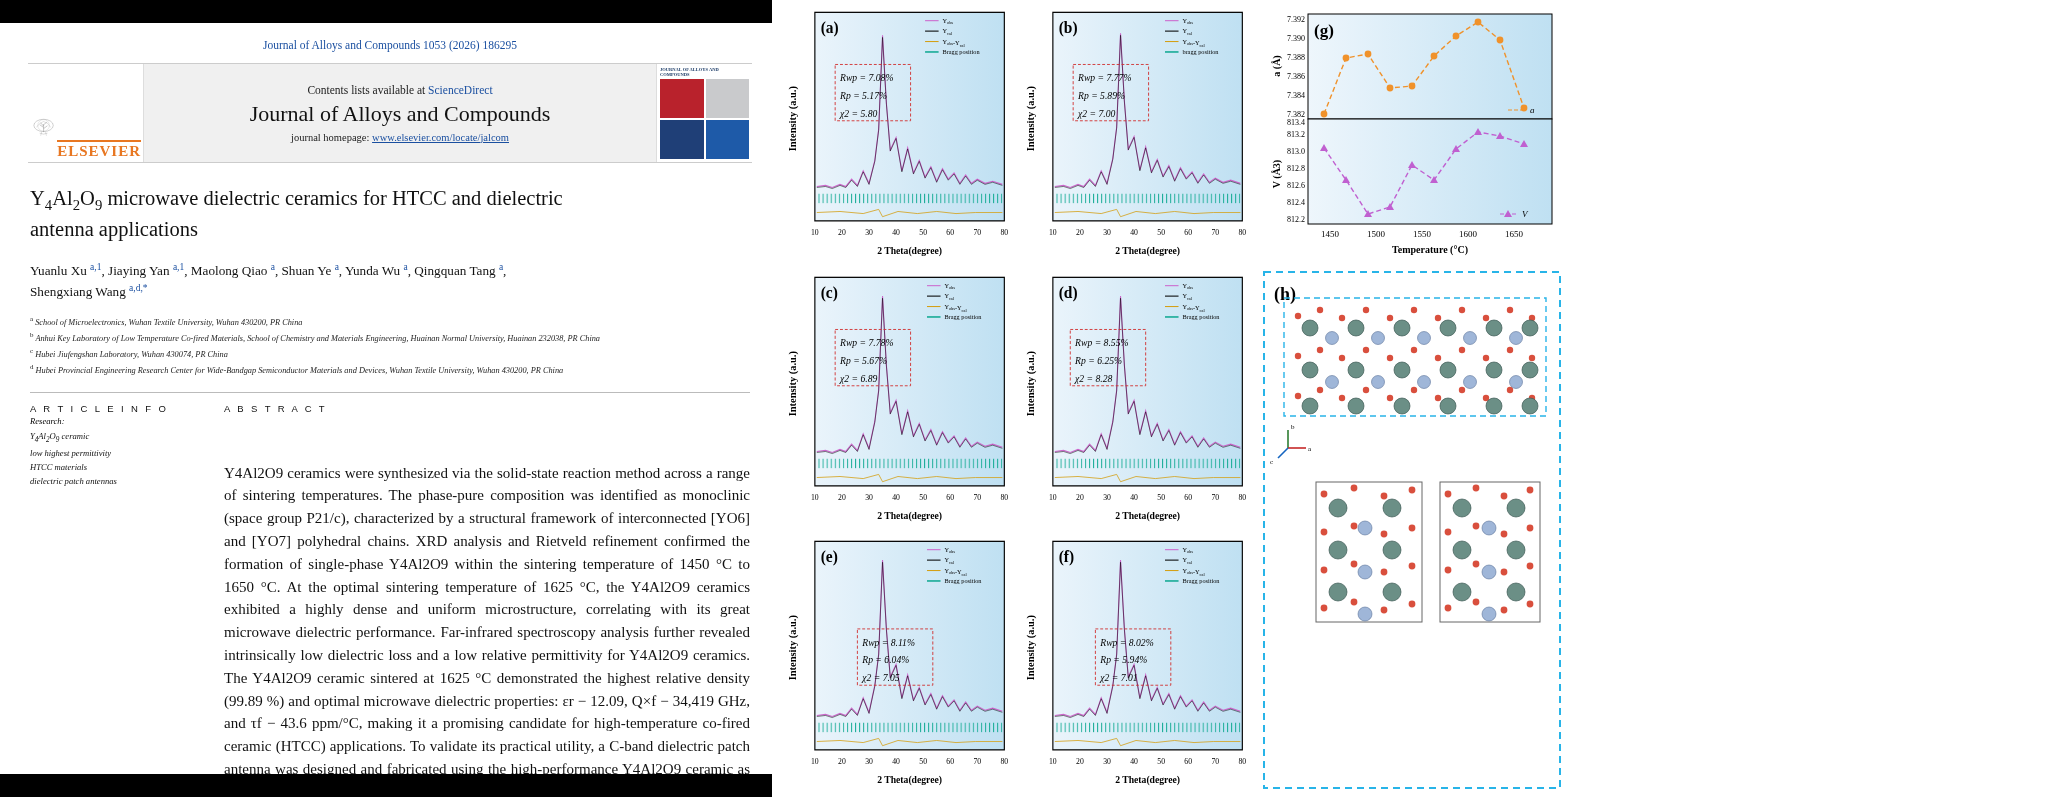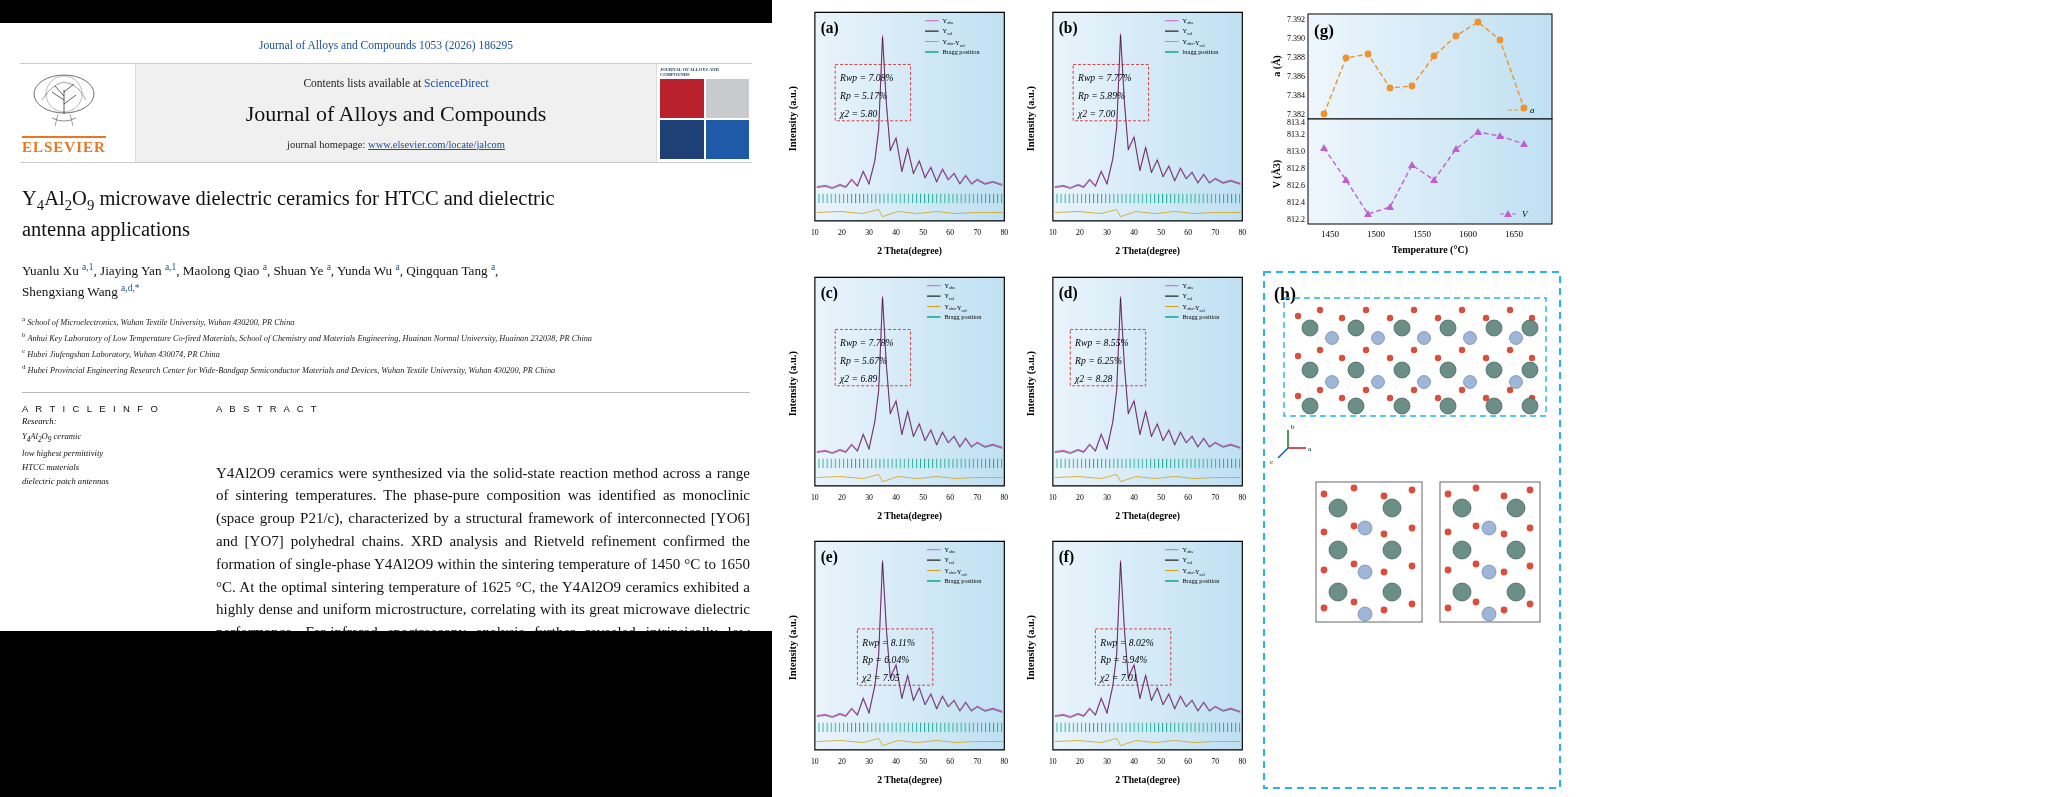--- a/index.html
+++ b/index.html
@@ -6,43 +6,43 @@
   html, body { margin:0; padding:0; }
   body {
     width: 2048px; height: 797px;
     background: #000;
     font-family: "Liberation Serif", serif;
     overflow: hidden;
     position: relative;
   }
   
   .paper-panel {
-    position:absolute; left:0; top:23px; width:772px; height:608px;
-    background:#fff; overflow:hidden;
+    position:absolute; left:0; top:23px; width:772px; height:751px;
+    background:#fff; overflow:hidden;padding-left:8px;
   }
   .journal-ref {
     text-align:center; color:#1a4fa0; font-size:11.5px; padding-top:16px;
     font-family:"Liberation Serif", serif;
   }
   .masthead {
     margin:12px 20px 0 20px; height:100px; display:flex; align-items:stretch;
     border-top:1px solid #ccc; border-bottom:1px solid #ccc;
   }
   .elsevier-logo {
-    width:115px; display:flex; flex-direction:column; align-items:flex-start; justify-content:center;
+    width:115px; display:flex; flex-direction:row; align-items:flex-end; justify-content:center;
     background:#fff; padding:2px;
   }
   .tree-svg { width:84px; height:64px; }
   .elsevier-word {
     font-family:"Liberation Serif", serif; font-size:15px; letter-spacing:1px;
     color:#e87722; font-weight:bold; border-top:2px solid #e87722; margin-top:2px; padding-top:1px;
   }
   .masthead-center {
     flex:1; background:#f0f0f0; display:flex; flex-direction:column;
-    align-items:center; justify-content:center; gap:12px; border-left:1px solid #ddd;
+    align-items:center; justify-content:center; gap:5px; border-left:1px solid #ddd;
   }
   .contents-line { font-size:11.5px; color:#222; }
   .contents-line a { color:#1a4fa0; text-decoration:none; }
   .jtitle { font-size:22px; color:#111; font-family:"Liberation Serif", serif; }
   .homepage-line { font-size:10.5px; color:#222; }
   .homepage-line a { color:#1a4fa0; }
   .cover-thumb {
     width:96px; background:#fff; border-left:1px solid #ddd;
     display:flex; flex-direction:column; padding:3px;
   }

